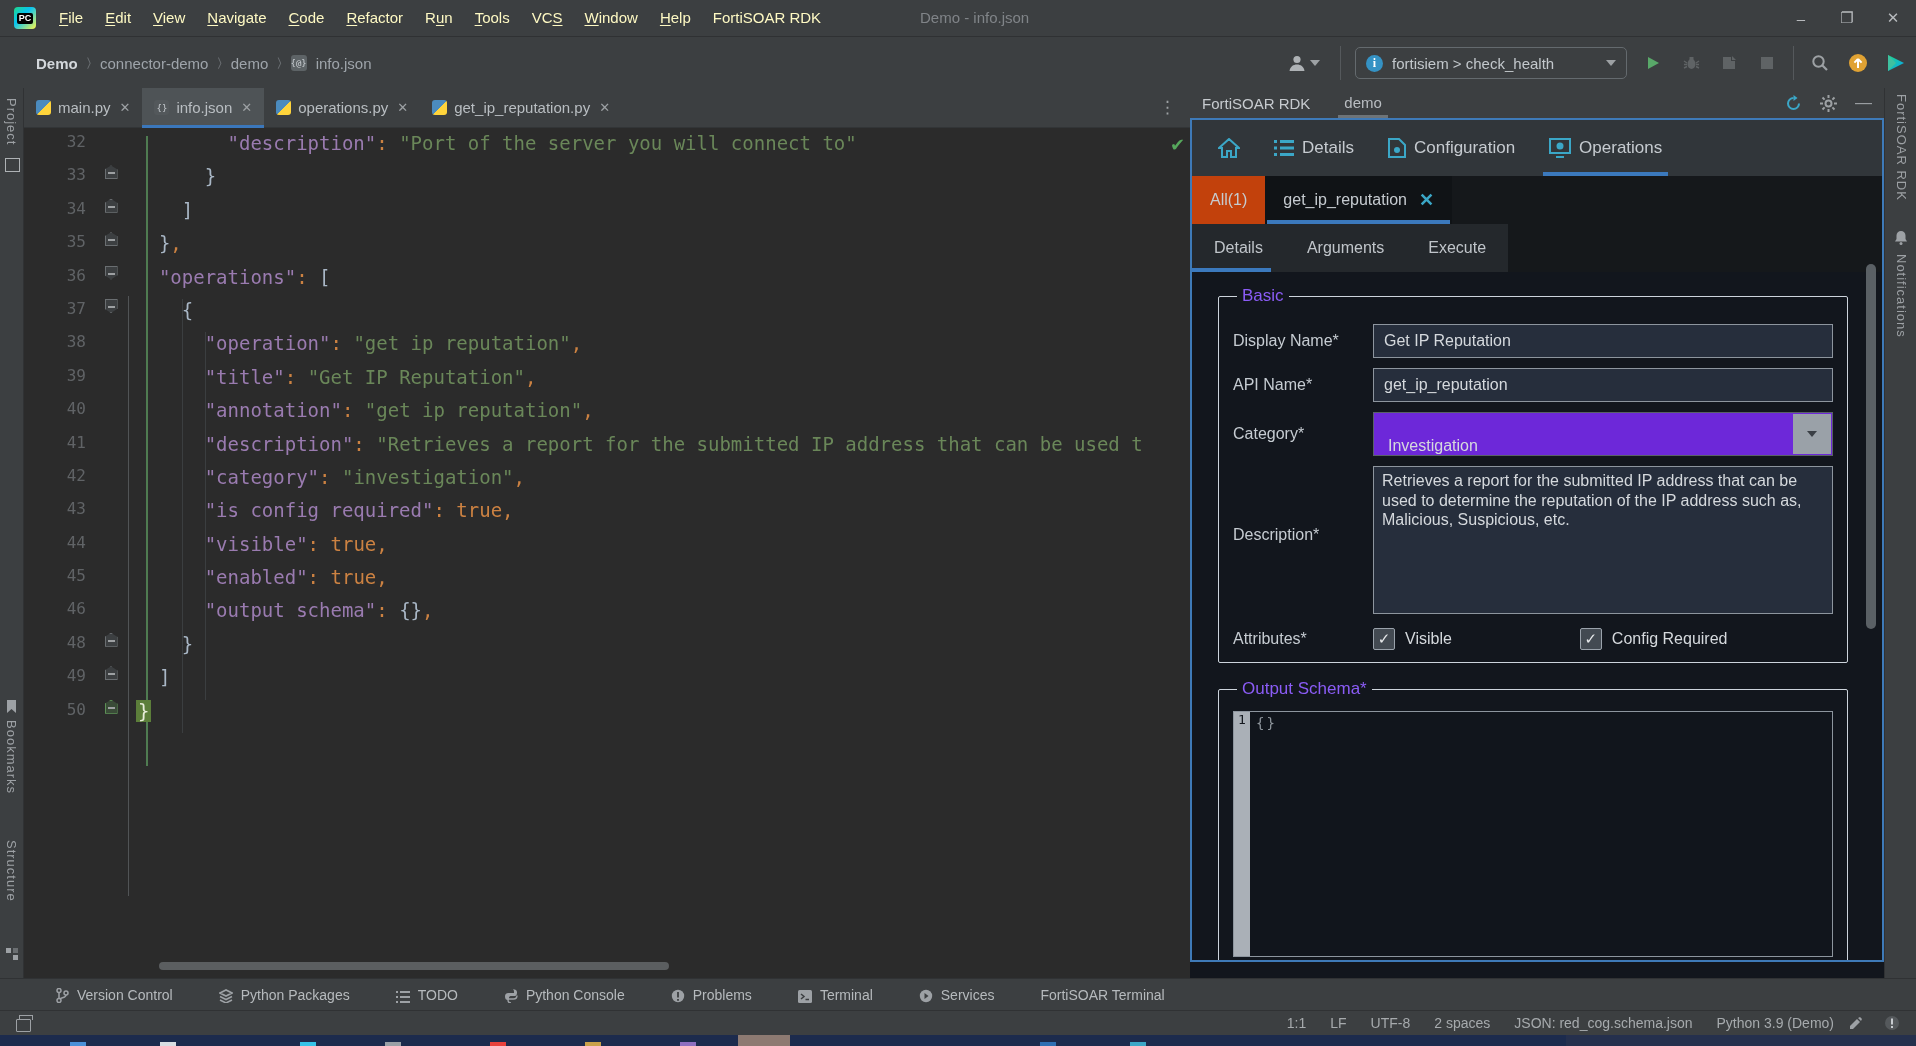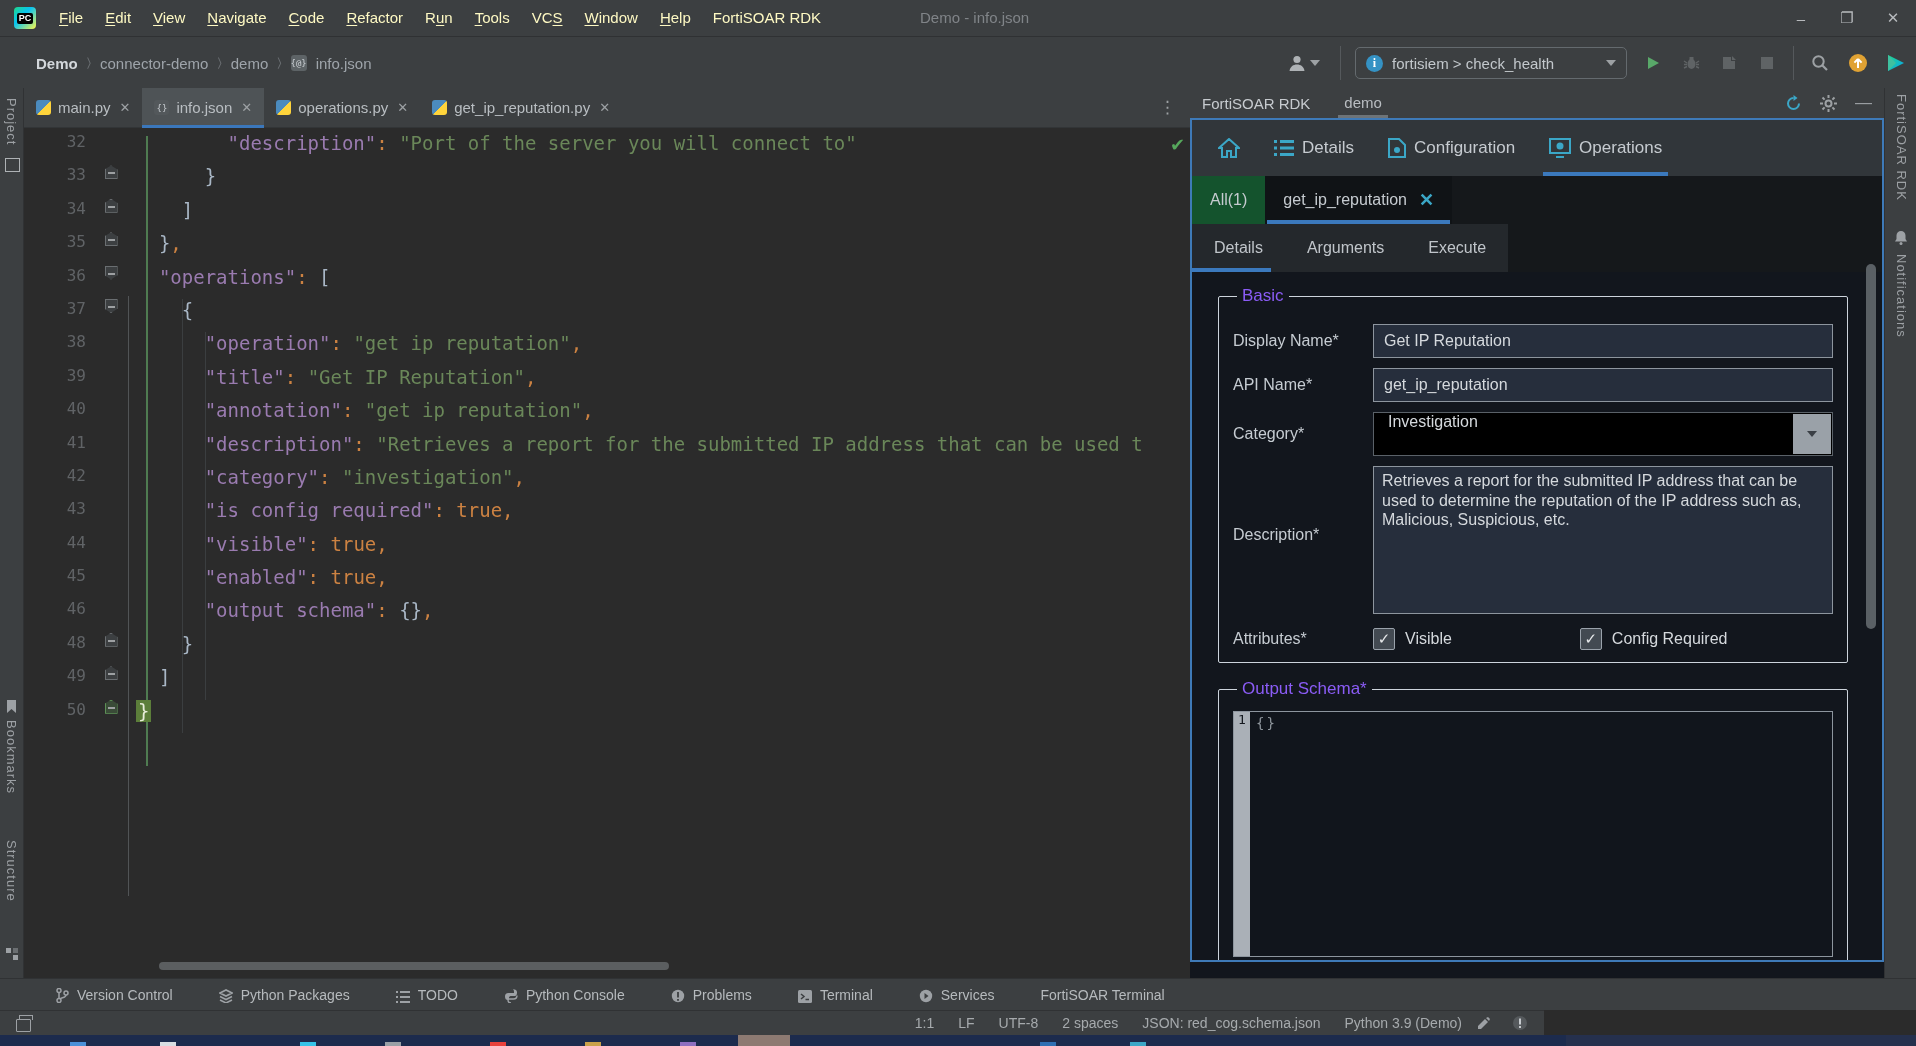--- a/index.html
+++ b/index.html
@@ -72,58 +72,58 @@
   #rdk-header{position:absolute;left:0;top:0;width:100%;height:30px;background:#3c3f41;display:flex;align-items:center;}
   #rdk-title{font-size:15px;color:#c7cbcf;margin-left:12px;}
   #rdk-viewtab{font-size:15px;color:#b9bdc1;margin-left:28px;position:relative;padding:0 6px;height:30px;line-height:30px;}
   #rdk-viewtab::after{content:"";position:absolute;left:0;right:0;bottom:0;height:3px;background:#6e7478;}
   #rdk-header-icons{margin-left:auto;display:flex;align-items:center;gap:18px;margin-right:12px;}
   #rdk-body{position:absolute;left:0;top:30px;width:694px;height:844px;border:2px solid #3e7ab8;box-sizing:border-box;background:#12161d;}
   #rdk-nav{position:absolute;left:0;top:0;width:100%;height:56px;background:#31363a;display:flex;align-items:center;gap:34px;padding-left:26px;box-sizing:border-box;}
   .nav-item{display:flex;align-items:center;gap:8px;font-size:17px;color:#c6cbd0;height:56px;position:relative;}
   .nav-item.active::after{content:"";position:absolute;left:-6px;right:-6px;bottom:0;height:4px;background:#3b79bd;}
   #rdk-optabs{position:absolute;left:0;top:56px;width:100%;height:48px;background:#15181b;}
-  #optab-strip{position:absolute;left:0;top:0;height:48px;background:#14532d;display:flex;}
+  #optab-strip{position:absolute;left:0;top:0;height:48px;background:#c2410c;display:flex;}
   .op-tab{display:flex;align-items:center;gap:12px;padding:0 18px;font-size:16px;color:#c6cbd0;position:relative;}
   .op-tab.active{background:#101316;}
   .op-tab.active::after{content:"";position:absolute;left:2px;right:2px;bottom:0;height:4px;background:#3b79bd;}
   .op-x{color:#3ba7c7;font-size:18px;font-weight:bold;}
   #rdk-subtabs{position:absolute;left:0;top:104px;width:100%;height:48px;background:#15181b;}
   #subtab-strip{position:absolute;left:0;top:0;height:48px;background:#24282c;display:flex;}
   .sub-tab{display:flex;align-items:center;padding:0 22px;font-size:16px;color:#c0c5ca;position:relative;}
   .sub-tab.active::after{content:"";position:absolute;left:0;right:14px;bottom:0;height:4px;background:#3b79bd;}
   #rdk-form{position:absolute;left:0;top:152px;width:100%;bottom:0;overflow:hidden;}
   fieldset{border:1px solid #cdd4dc;border-radius:2px;margin:0 34px 0 26px;padding:8px 14px 12px 14px;background:transparent;}
   legend{color:#8b5cf6;font-size:17px;padding:0 5px;margin-left:4px;}
   .frow{display:grid;grid-template-columns:128px 1fr;align-items:center;margin-top:10px;column-gap:12px;}
   .flabel{color:#c6ccd2;font-size:16px;}
   .ftext{height:34px;background:#262e3c;border:1px solid #8d959e;color:#d5d9dd;font-size:16px;padding:0 10px;
          width:100%;box-sizing:border-box;font-family:"Liberation Sans",sans-serif;}
-  .fselect{height:42px;background:#000000;border:1px solid #5a6168;color:#d5d9dd;font-size:16px;display:flex;align-items:flex-start;position:relative;}
+  .fselect{height:42px;background:#6d28d9;border:1px solid #5a6168;color:#d5d9dd;font-size:16px;display:flex;align-items:flex-end;position:relative;}
   .fselect .sel-txt{padding-left:14px;}
   .sel-btn{position:absolute;right:1px;top:1px;bottom:1px;width:38px;background:#9aa1a8;display:flex;align-items:center;justify-content:center;}
   .sel-btn .dd-arrow{border-top-color:#3a3f45;}
   .ftextarea{height:148px;background:#262e3c;border:1px solid #8d959e;color:#d5d9dd;font-size:16px;line-height:1.22;
          width:100%;box-sizing:border-box;resize:none;padding:4px 8px;font-family:"Liberation Sans",sans-serif;}
   .frow.top{align-items:start;} .frow.top .flabel{margin-top:60px;}
   .checks{display:flex;gap:128px;}
   .chk{display:flex;align-items:center;gap:10px;font-size:16px;color:#d5d9dd;}
   .box{width:20px;height:20px;background:#434a52;border:1px solid #9aa2ab;border-radius:2px;display:flex;align-items:center;justify-content:center;color:#e8eaec;font-size:15px;}
   #schema-fieldset{margin-top:16px;height:300px;}
   #schema-editor{position:relative;height:244px;border:1px solid #8d959e;background:#11151c;margin-top:4px;display:flex;}
   #schema-gutter{width:16px;background:#aab0b7;flex:none;}
   #schema-lnum{width:16px;height:22px;background:#aab0b7;color:#14181e;font-size:13px;text-align:center;font-family:"DejaVu Sans Mono",monospace;}
   #schema-code{color:#8e959c;font-family:"DejaVu Sans Mono",monospace;font-size:14px;padding:3px 0 0 6px;letter-spacing:2px;}
   #rdk-scroll{position:absolute;left:674px;top:144px;width:10px;height:365px;background:#5a6065;border-radius:5px;}
   
   #bottombar{left:0;top:978px;width:1916px;height:32px;background:#3c3f41;border-top:1px solid #303234;
              box-sizing:border-box;display:flex;align-items:center;gap:46px;padding-left:56px;font-size:14px;color:#b6babd;}
   .bb-item{display:flex;align-items:flex-end;gap:8px;}
   .bb-ico{color:#9da1a5;display:flex;align-items:center;}
-  #statusbar{left:0;top:1010px;width:1544px;height:25px;background:#3c3f41;border-top:1px solid #303234;box-sizing:border-box;
+  #statusbar{left:0;top:1010px;width:1916px;height:25px;background:#3c3f41;border-top:1px solid #303234;box-sizing:border-box;
              display:flex;align-items:center;font-size:14px;color:#a6aaad;}
   #status-items{margin-left:auto;display:flex;align-items:center;gap:24px;padding-right:14px;}
   #layers-ico{width:13px;height:11px;border:1px solid #9da1a5;border-radius:1px;position:relative;margin-left:16px;margin-top:4px;}
   #layers-ico::before{content:"";position:absolute;left:2px;top:-5px;width:12px;height:4px;border:1px solid #9da1a5;border-bottom:none;}
   
   #taskbar{left:0;top:1035px;width:1916px;height:11px;background:#1c2b4d;}
   #taskbar .tan{position:absolute;left:738px;top:0;width:52px;height:11px;background:#8d7a72;}
   #taskbar .seg{position:absolute;right:0;top:0;width:350px;height:11px;background:#25304d;}
   .nub{position:absolute;bottom:0;height:4px;width:16px;}
   svg{display:block;}

